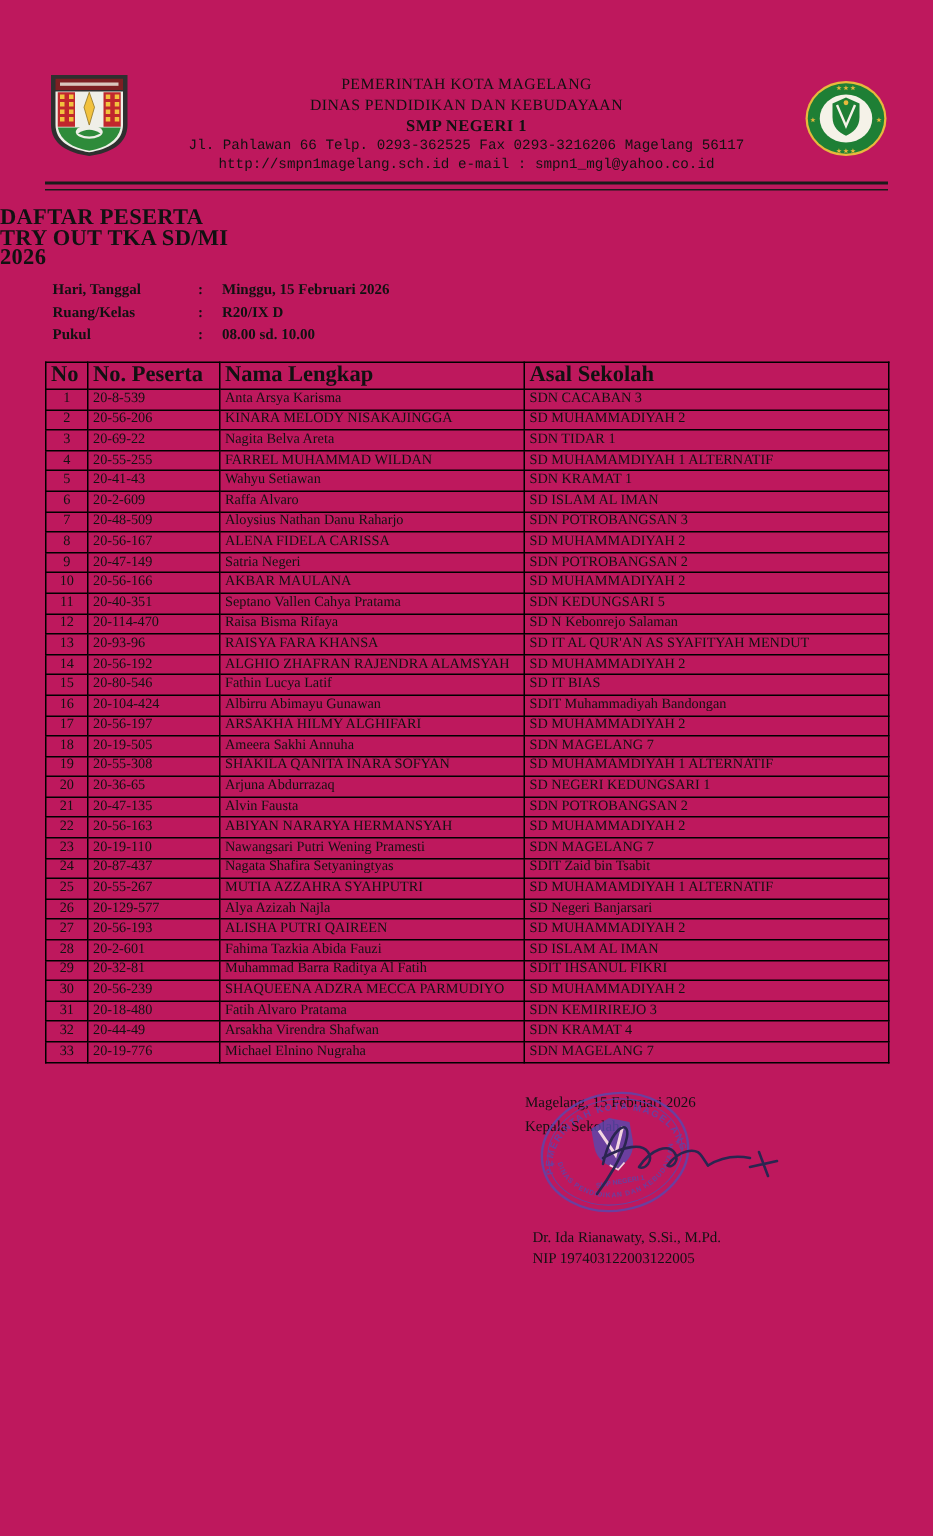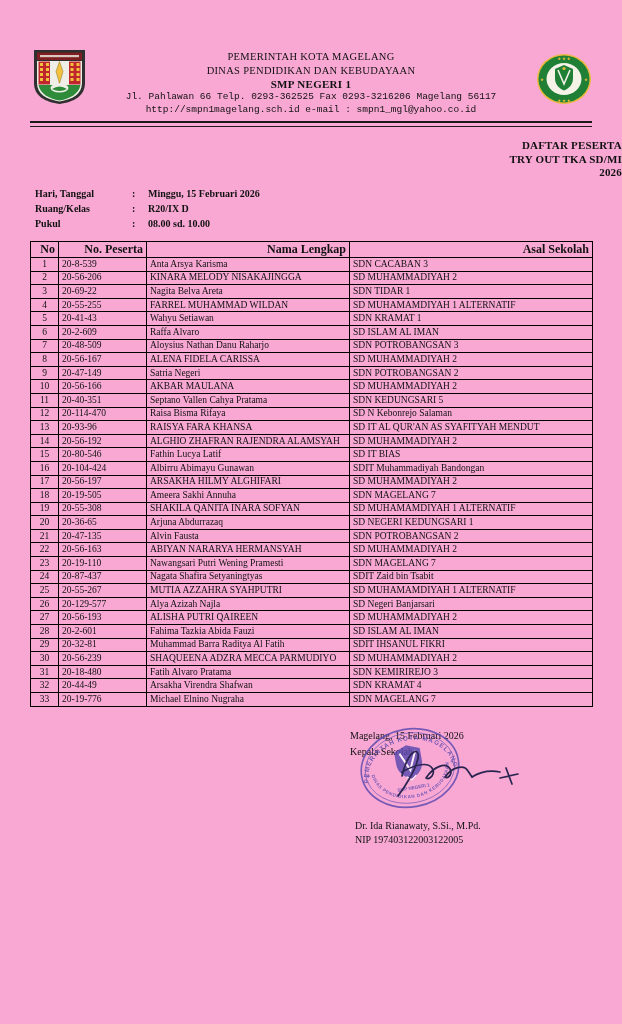--- a/index.html
+++ b/index.html
@@ -1,47 +1,47 @@
 <!DOCTYPE html>
 <html><head>
 <meta charset="utf-8">
 <style>
   html,body{margin:0;padding:0;background:#e8e8e8;}
   .page{
-    position:relative;width:622px;height:1024px;background:#f9a8d4;
+    position:relative;width:622px;height:1024px;background:#be185d;
     margin:0 auto;overflow:hidden;color:#111;
     font-family:"Liberation Serif","DejaVu Serif",serif;
   }
   
   .letterhead{position:absolute;top:48px;left:30px;width:562px;height:72px;}
   .logo-left{position:absolute;left:2px;top:0;width:55px;height:58px;}
   .logo-right{position:absolute;right:0;top:4px;width:56px;height:54px;}
   .lh-center{position:absolute;left:70px;right:70px;top:2px;text-align:center;}
   .lh-org{font-size:10.5px;line-height:13.5px;letter-spacing:.3px;}
   .lh-school{font-size:11px;line-height:14px;font-weight:bold;letter-spacing:.3px;}
   .lh-small{font-size:9.5px;line-height:12.5px;font-family:Liberation Mono, monospace;}
   .rule{position:absolute;top:121px;left:30px;width:562px;height:3px;
     border-top:2.5px solid #1a1a1a;border-bottom:1px solid #1a1a1a;}
   
-  .doc-title{position:absolute;top:139px;left:0;width:622px;text-align:right;
-    font-weight:bold;font-size:11px;line-height:13.5px;letter-spacing:.2px;}
+  .doc-title{position:absolute;top:139px;left:0;width:622px;text-align:left;
+    font-weight:bold;font-size:15px;line-height:13.5px;letter-spacing:.2px;}
   
   .info{position:absolute;top:187px;left:35px;font-size:10px;line-height:14.8px;}
   .info-row{display:flex;font-weight:bold;}
   .info-label{width:97px;}
   .info-sep{width:16px;}
   
   table.participants{
     position:absolute;top:241px;left:30px;width:562px;
     border-collapse:collapse;table-layout:fixed;font-size:9.5px;
   }
   .participants th,.participants td{
     border:1px solid #000;padding:0 3px;white-space:nowrap;overflow:hidden;
   }
-  .participants th{height:14px;font-size:12px;text-align:right;font-weight:bold;}
+  .participants th{height:14px;font-size:15px;text-align:left;font-weight:bold;}
   .participants td{height:12.6px;line-height:11px;}
   .participants td.c0{text-align:center;}
   .participants td.c1{}
   col.w0{width:28px;}col.w1{width:88px;}col.w2{width:203px;}col.w3{width:243px;}
   
   .sig-text{position:absolute;width:212px;font-size:10px;line-height:13px;margin-top:21px;}
   .place-date{top:708px;left:350px;}
   .role{top:724px;left:350px;}
   .sig-name{top:798px;left:355px;}
   .sig-nip{top:812px;left:355px;}

